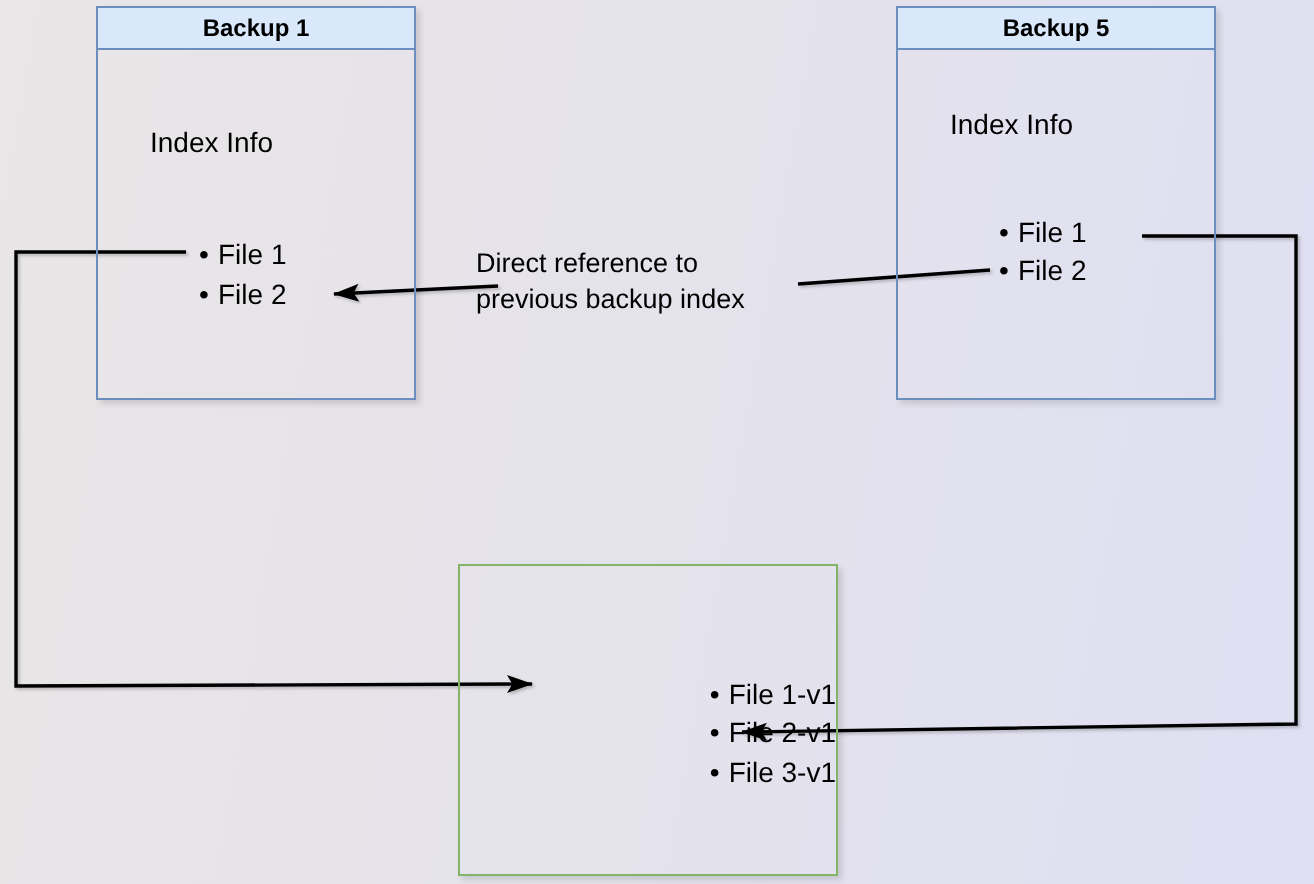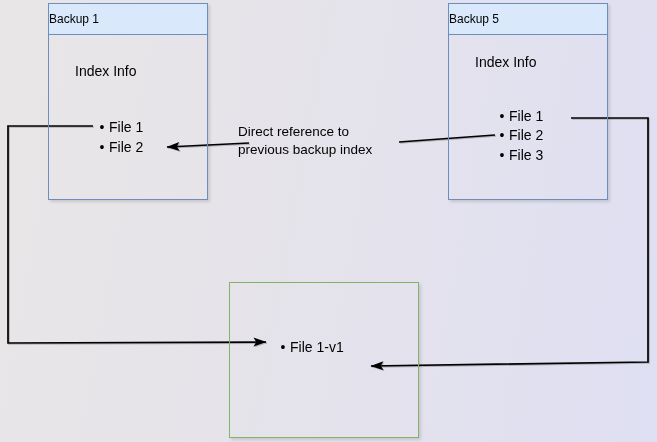--- a/index.html
+++ b/index.html
@@ -26,26 +26,26 @@
   }
   .node {
     position: absolute;
     box-sizing: border-box;
     border: 1.5px solid #6c8ebf;
     background: transparent;
     box-shadow: 2px 2px 3px rgba(0,0,0,0.13);
   }
   .node-header {
     box-sizing: border-box;
-    height: 31px;
+    height: 21px;
     display: flex;
     align-items: center;
-    justify-content: flex-start;
+    justify-content: center;
     font-size: 12px;
-    font-weight: normal;
+    font-weight: bold;
     background: #dae8fc;
     border-bottom: 1.5px solid #6c8ebf;
   }
   .node.green { border-color: #82b366; }
   .node.green .node-header { background: #d5e8d4; border-bottom-color: #82b366; }
   .subtitle {
     position: absolute;
     left: 26px;
     font-size: 14px;
     line-height: 18px;
@@ -54,21 +54,21 @@
   .filelist { position: absolute; left: 0; right: 0; }
   .filerow {
     display: flex;
     align-items: center;
     padding-left: 46px;
     font-size: 14px;
     white-space: nowrap;
   }
   .b1 .filerow { height: 20px; }
   .b2 .filerow { height: 19.5px; }
-  .dd .filerow { height: 19.5px; }
+  .dd .filerow { height: 19.5px; justify-content: flex-end; }
   .b1 .filelist { top: 113px; }
   .b2 .filelist { top: 102px; }
   .dd .filelist { top: 54px; }
   .bullet { width: 14px; text-align: center; flex: 0 0 14px; }
   .bullet::before { content: "\2022"; }
   .edge-label {
     position: absolute;
     left: 238px;
     top: 123px;
     width: 170px;
@@ -118,32 +118,36 @@
     <div class="subtitle" style="top:49px;">Index Info</div>
     <div class="filelist">
       <div class="filerow">
         <span class="bullet"></span>
         <span>File 1</span>
       </div>
       <div class="filerow">
         <span class="bullet"></span>
         <span>File 2</span>
       </div>
-      <div class="filerow">
-        <span class="bullet"></span>
-        <span>File 3</span>
-      </div>
     </div>
   </div>
 
   <div class="node green dd" id="dedup" style="left:229px; top:282px; width:190px; height:156px;">
     <div class="filelist">
       <div class="filerow">
         <span class="bullet"></span>
         <span>File 1-v1</span>
+      </div>
+      <div class="filerow">
+        <span class="bullet"></span>
+        <span>File 2-v1</span>
+      </div>
+      <div class="filerow">
+        <span class="bullet"></span>
+        <span>File 3-v1</span>
       </div>
     </div>
   </div>
 
   <div class="edge-label">Direct reference to
 previous backup index</div>
 
 </div>
 
 </body></html>

